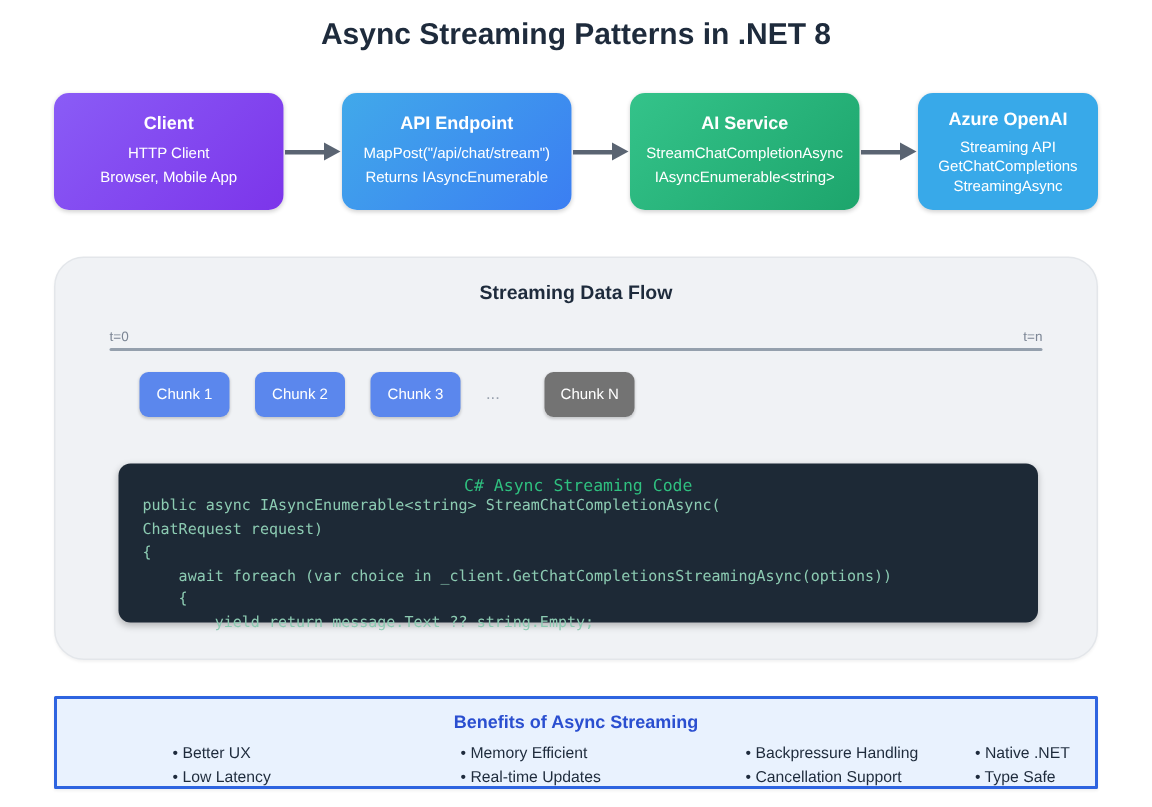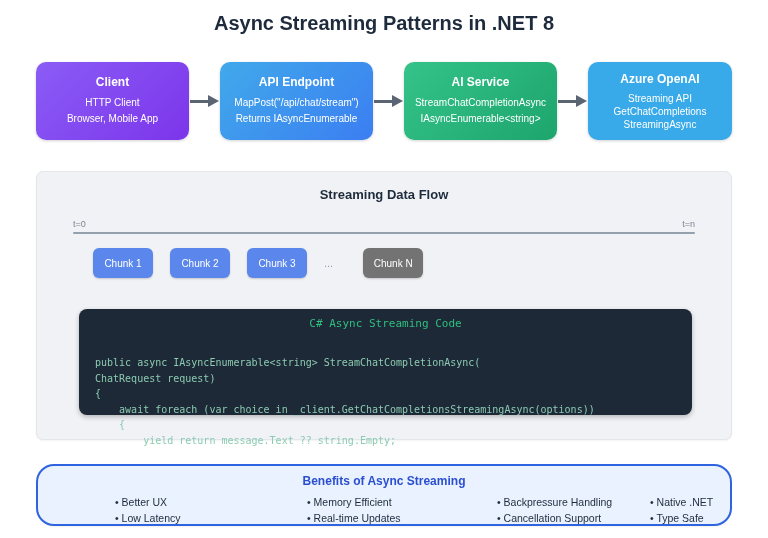--- a/index.html
+++ b/index.html
@@ -7,53 +7,53 @@
 
   .page-title{text-align:center;font-size:20px;font-weight:bold;color:#1e2b3c;padding-top:12px;}
 
   
   .pipeline{display:flex;align-items:center;margin:26px 36px 0;height:80px;}
   .node{border-radius:10px;color:#fff;display:flex;flex-direction:column;justify-content:center;
         text-align:center;height:78px;box-shadow:0 1px 3px rgba(0,0,0,.18);padding:2px 6px;box-sizing:border-box;}
   .node-client{width:153px;background:linear-gradient(135deg,#8a5cf6,#7c35ea);}
   .node-api{width:153px;background:linear-gradient(135deg,#41a9ea,#3b7ef2);}
   .node-ai{width:153px;background:linear-gradient(135deg,#34c38a,#1da56c);}
-  .node-azure{width:144px;background:#38a9e9;}
+  .node-azure{width:120px;background:#38a9e9;}
   .node-title{font-size:12px;font-weight:bold;margin-bottom:6px;}
   .node-line{font-size:10px;line-height:16px;}
   .node-azure .node-line{line-height:13px;}
   .node-azure .node-line:first-of-type{margin-bottom:4px;}
 
   .arrow{flex:1;display:flex;align-items:center;margin:0 1px;}
   .arrow-line{flex:1;height:3px;background:#5a6472;}
   .arrow-head{width:0;height:0;border-left:11px solid #5a6472;border-top:6px solid transparent;border-bottom:6px solid transparent;}
 
   
   .flow-panel{margin:30px 36px 0;height:269px;background:#f0f2f5;border:1px solid #e3e6ea;
-              border-radius:7px;box-sizing:border-box;box-shadow:0 1px 2px rgba(0,0,0,.05);}
+              border-radius:20px;box-sizing:border-box;box-shadow:0 1px 2px rgba(0,0,0,.05);}
   .flow-title{text-align:center;font-size:13px;font-weight:bold;color:#1e2b3c;padding-top:15px;}
   .timeline{margin:17px 36px 0;}
   .timeline-labels{display:flex;justify-content:space-between;font-size:9px;color:#7b8594;}
   .timeline-line{height:2px;background:#95a0ad;margin-top:3px;border-radius:1px;}
 
   .chunks{display:flex;align-items:center;margin:14px 0 0 56px;}
   .chunk{width:60px;height:30px;border-radius:6px;color:#fff;font-size:10px;display:flex;
          align-items:center;justify-content:center;box-shadow:0 1px 2px rgba(0,0,0,.18);}
   .chunk-blue{background:#5b87ed;margin-right:17px;}
   .chunk-green{background:#737373;}
   .dots{color:#99a2ae;font-size:11px;margin:0 30px 0 0;}
 
   .code-block{margin:31px 0 0 42px;width:613px;height:106px;background:#1d2936;border-radius:8px;
               padding:8px 16px;box-sizing:border-box;font-family:"DejaVu Sans Mono",monospace;
               box-shadow:0 2px 5px rgba(0,0,0,.25);overflow:visible;}
-  .code-header{text-align:center;color:#2fbf7f;font-size:11px;margin-bottom:25px;}
+  .code-header{text-align:center;color:#2fbf7f;font-size:11px;margin-bottom:0;}
   .code-line{color:#8ccbb2;font-size:10px;line-height:15.5px;white-space:pre;}
 
   
-  .benefits{margin:24px 36px 0;border:2px solid #2e64e0;border-radius:18px;background:#e9f2fe;
+  .benefits{margin:24px 36px 0;border:2px solid #2e64e0;border-radius:1px;background:#e9f2fe;
             box-sizing:border-box;height:62px;padding-top:8px;box-shadow:0 1px 2px rgba(0,0,0,.06);}
   .benefits-title{text-align:center;color:#2b4fd0;font-weight:bold;font-size:12px;}
   .benefits-grid{display:grid;grid-template-columns:192px 190px 153px 1fr;padding-left:77px;margin-top:6px;}
   .benefit-item{font-size:10.5px;color:#1e2b3c;line-height:16px;white-space:nowrap;}
 </style>
 </head>
 <body>
 
 <div class="page-title">Async Streaming Patterns in .NET 8</div>
 

